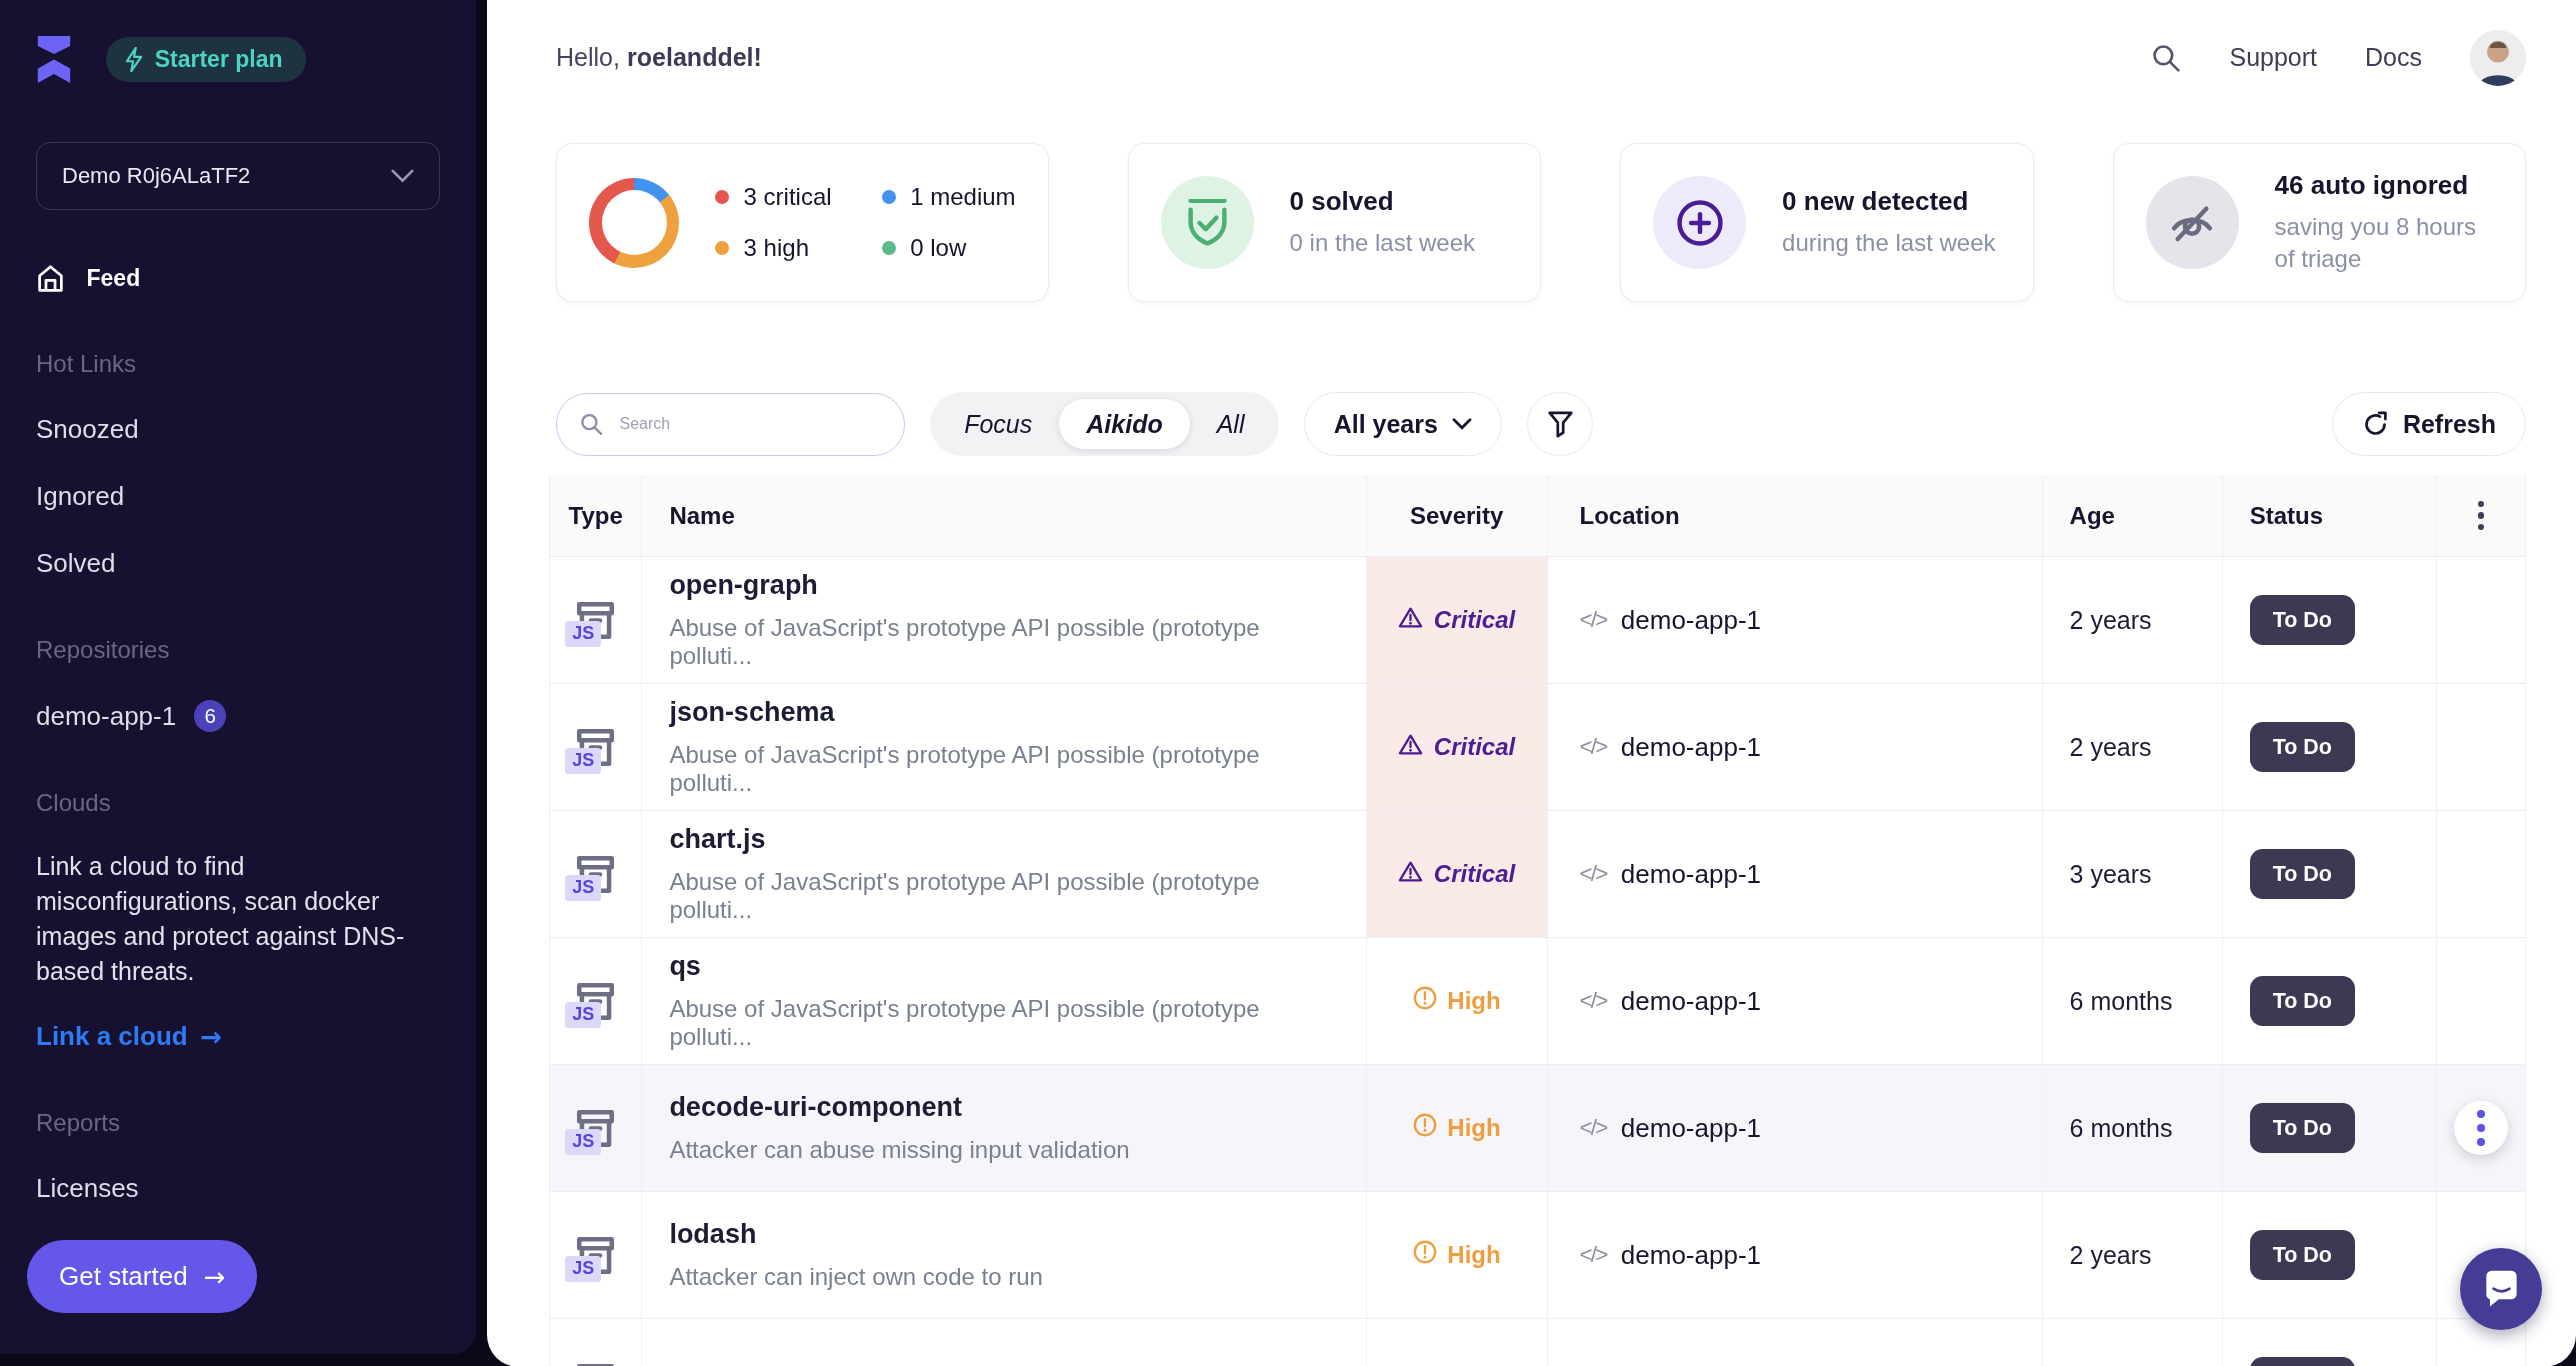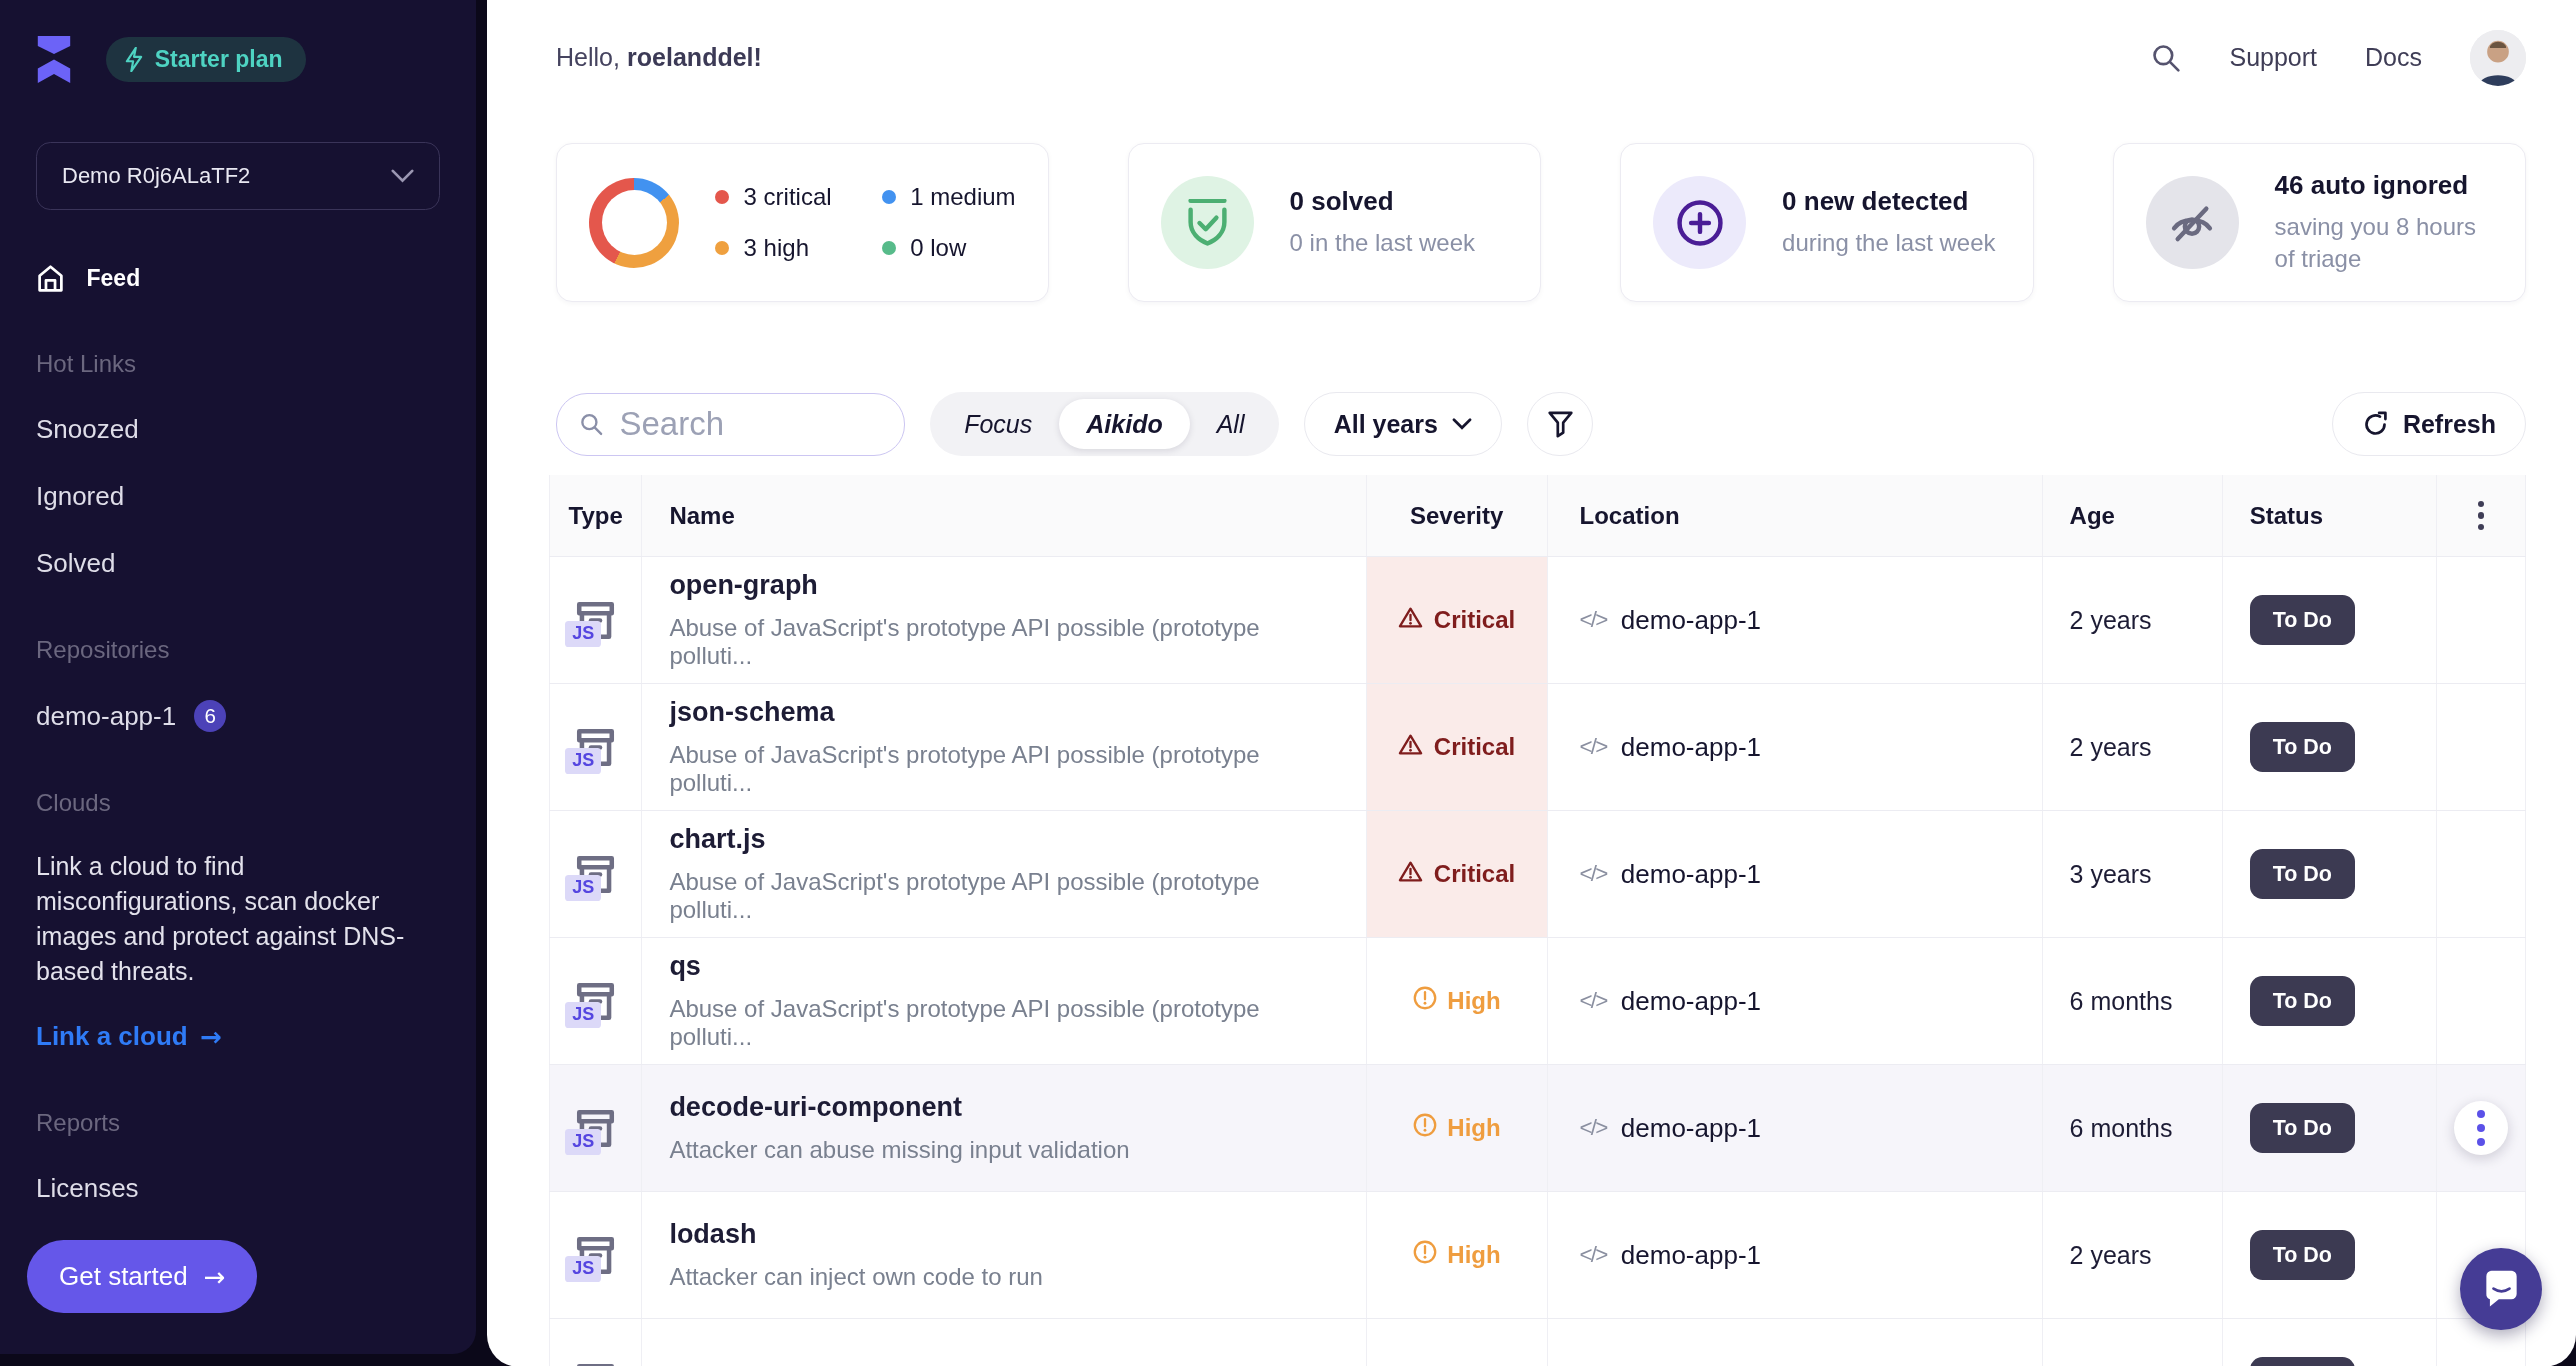--- a/index.html
+++ b/index.html
@@ -58,21 +58,21 @@
   .stat-ic.purple { background:#ECEAFB; }
   .stat-ic.gray { background:#E4E4EA; }
   .stat-title { font-size:26px; font-weight:700; color:#16152E; }
   .stat-sub { font-size:24px; color:#8A90A6; margin-top:10.7px; line-height:32px; }
 
   
   .toolbar { position:absolute; left:69px; right:50px; top:392px; height:64px; display:flex;
     align-items:center; gap:25px; }
   .searchbox { width:349px; height:63px; border:1.8px solid #CCC6F2; border-radius:31px;
     display:flex; align-items:center; padding:0 23px; gap:16px; }
-  .searchbox input { border:none; outline:none; font-size:33px; color:#3C3A56; width:100%;
+  .searchbox input { border:none; outline:none; font-size:16px; color:#3C3A56; width:100%;
     font-family:inherit; background:transparent; }
   .searchbox input::placeholder { color:#9CA1B5; }
   .seg { height:64px; background:#F2F2F5; border-radius:32px; display:flex; align-items:center;
     padding:7.2px; }
   .seg-tab { height:50px; display:flex; align-items:center; padding:0 27px; font-size:25px;
     color:#16152E; border-radius:25px; cursor:pointer; white-space:nowrap;font-style:italic; }
   .seg-tab.active { background:#fff; font-weight:700; box-shadow:0 1.8px 7.2px rgba(22,17,49,0.12); }
   .pill-btn { height:64px; background:#fff; border:1.8px solid #E9E9EF; border-radius:32px;
     display:flex; align-items:center; gap:14.3px; padding:0 29px; font-size:25px; font-weight:600;
     color:#16152E; cursor:pointer; font-family:inherit; }
@@ -93,21 +93,21 @@
   .c-stat { width:215px; }
   .c-menu { width:90px; justify-content:center; padding:0; }
   .trow { display:flex; height:127px; border-bottom:1.8px solid #ECECF2; background:#fff; }
   .trow.hovered { background:#F6F5FA; }
   .trow.hovered .cell { background:transparent; }
   .name-wrap { display:flex; flex-direction:column; gap:12.5px; }
   .row-name { font-size:27px; font-weight:600; color:#1D1C35; }
   .row-sub { font-size:24px; color:#79808F; }
   .sev-inner { display:flex; align-items:center; gap:10.7px; font-size:24px; font-weight:600; }
   .cell.sev-critical { background:#FAEBE9; }
-  .sev-critical .sev-inner { color:#7f1d1d; }
+  .sev-critical .sev-inner { color:#4c1d95;font-style:italic; }
   .sev-high .sev-inner { color:#EF9D3F; }
   .loc-ic { font-size:22.4px; color:#8A8FA0; margin-right:14.3px; letter-spacing:-1.8px; }
   .row-loc { font-size:26px; font-weight:500; color:#16152E; }
   .row-age { font-size:25px; color:#1D1C35; }
   .status-pill { background:#3C3A52; color:#fff; font-size:21.5px; font-weight:600;
     padding:12.5px 23px; border-radius:12.5px; cursor:pointer; }
   .kebab-btn { width:54px; height:54px; border-radius:50%; background:#fff; border:none;
     box-shadow:0 3.6px 12.5px rgba(22,17,49,0.18); display:none; align-items:center;
     justify-content:center; cursor:pointer; }
   .trow.hovered .kebab-btn { display:flex; }

